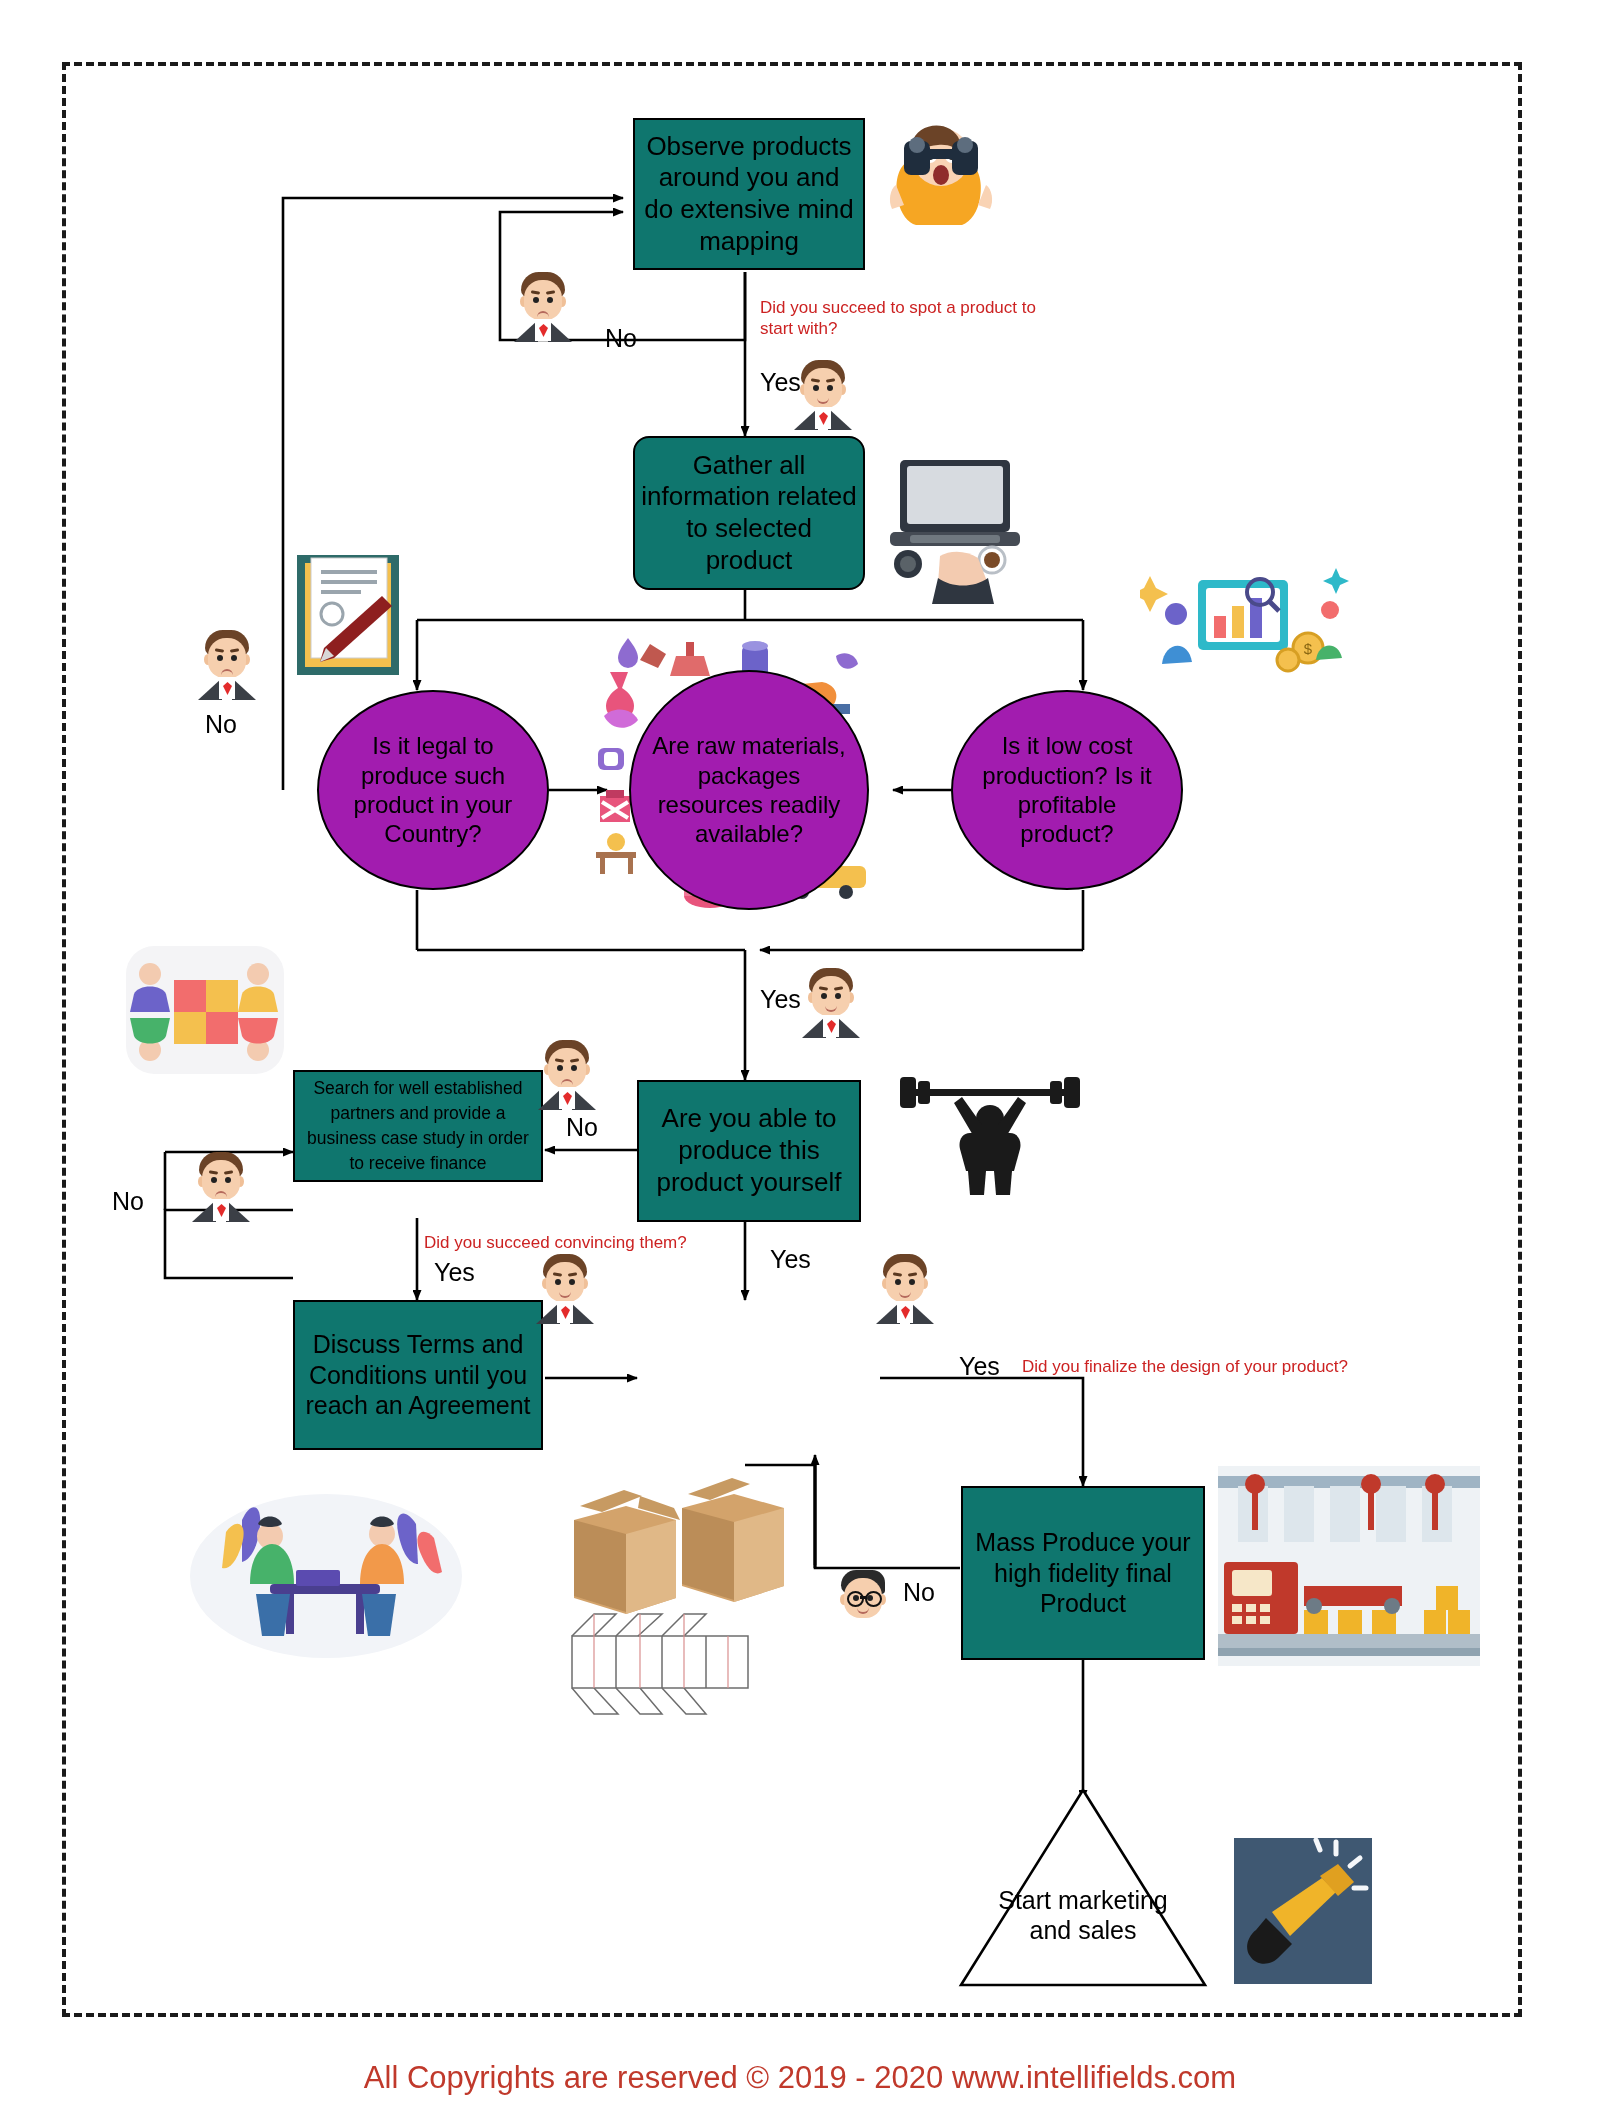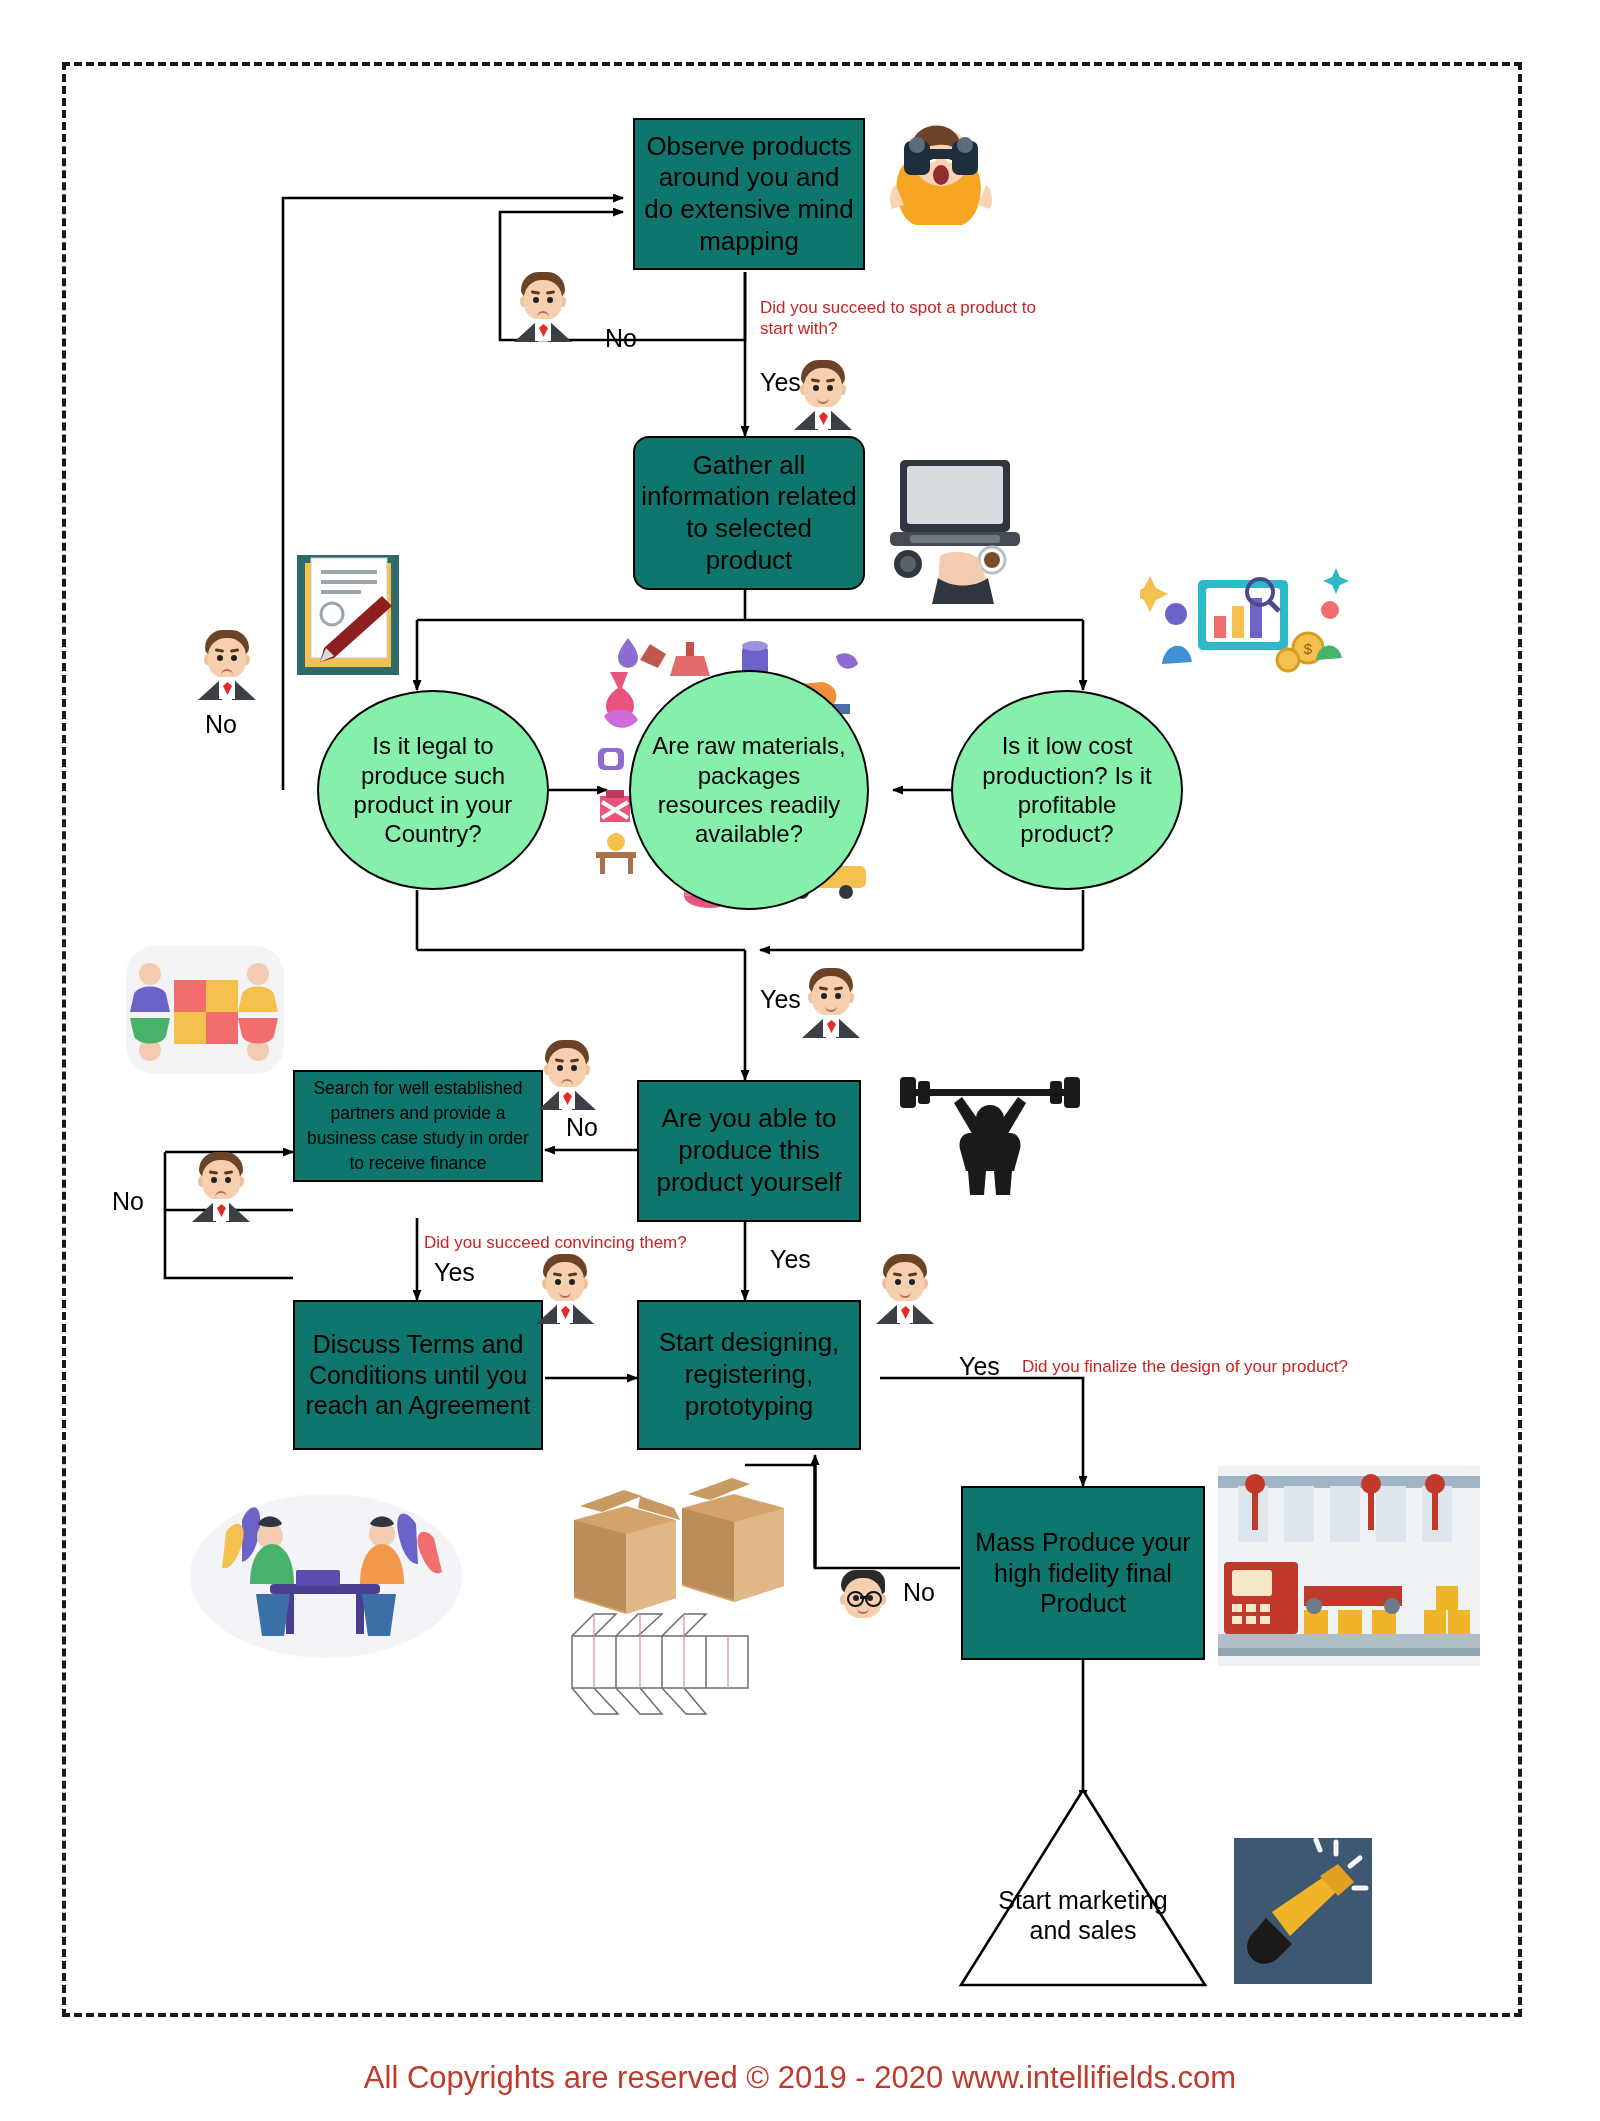--- a/index.html
+++ b/index.html
@@ -10,21 +10,21 @@
   
   #frame{position:absolute;left:62px;top:62px;width:1460px;height:1955px;
          border:4px dashed #1a1a1a;box-sizing:border-box;}
 
   
   #lines{position:absolute;left:0;top:0;width:1600px;height:2121px;}
 
   .node{position:absolute;box-sizing:border-box;display:flex;align-items:center;
         justify-content:center;text-align:center;color:#000;z-index:5;}
   .rect{border:2.5px solid #000;background:#0f766e;}
-  .circ{border-radius:50%;border:2.5px solid #000;background:#86efac;text-align:center;}
+  .circ{border-radius:50%;border:2.5px solid #000;background:#a21caf;text-align:center;}
   .nodetext{line-height:1.22;padding:0 6px;}
 
   .lbl{position:absolute;z-index:6;color:#000;font-size:25px;white-space:nowrap;}
   .qlbl{position:absolute;z-index:6;color:#cc2222;font-size:17px;line-height:1.25;}
 
   .art{position:absolute;z-index:4;}
   .artfull{position:absolute;z-index:7;}
 
   
   .face{position:absolute;width:62px;height:70px;z-index:7;}
@@ -533,23 +533,20 @@
   </div>
 
   <div class="node rect" style="left:637px;top:1080px;width:224px;height:142px;">
     <div class="nodetext" style="font-size:26px;">Are you able to produce this product yourself</div>
   </div>
 
   <div class="node rect" style="left:293px;top:1300px;width:250px;height:150px;">
     <div class="nodetext" style="font-size:25px;">Discuss Terms and Conditions until you reach an Agreement</div>
   </div>
 
-  <div class="node rect" style="left:637px;top:1300px;width:224px;height:150px;">
-    <div class="nodetext" style="font-size:26px;">Start designing, registering, prototyping</div>
-  </div>
 
   <div class="node rect" style="left:961px;top:1486px;width:244px;height:174px;">
     <div class="nodetext" style="font-size:25px;">Mass Produce your high fidelity final Product</div>
   </div>
 
   <div class="node" style="left:983px;top:1870px;width:200px;height:90px;">
     <div class="nodetext" style="font-size:25px;">Start marketing and sales</div>
   </div>
 
   <div class="lbl" style="left:605px;top:324px;">No</div>

